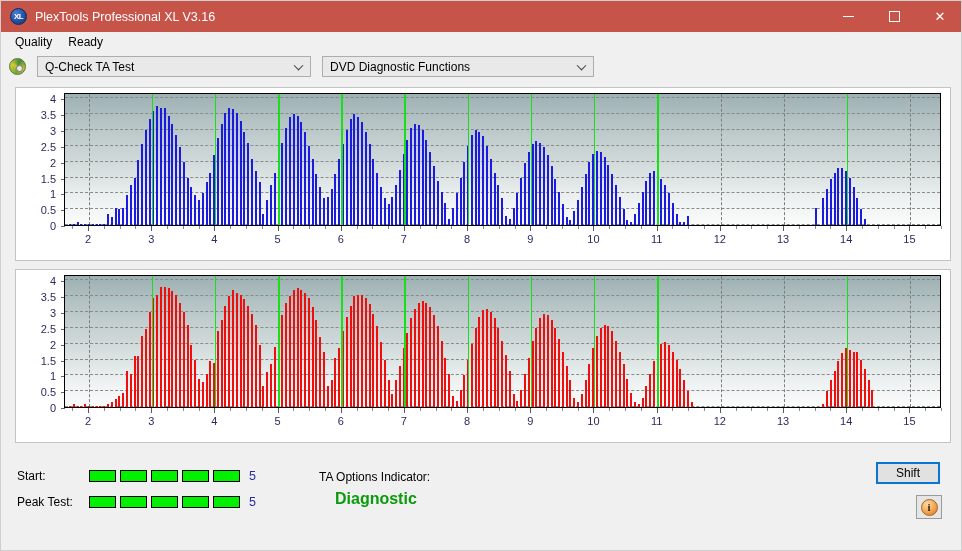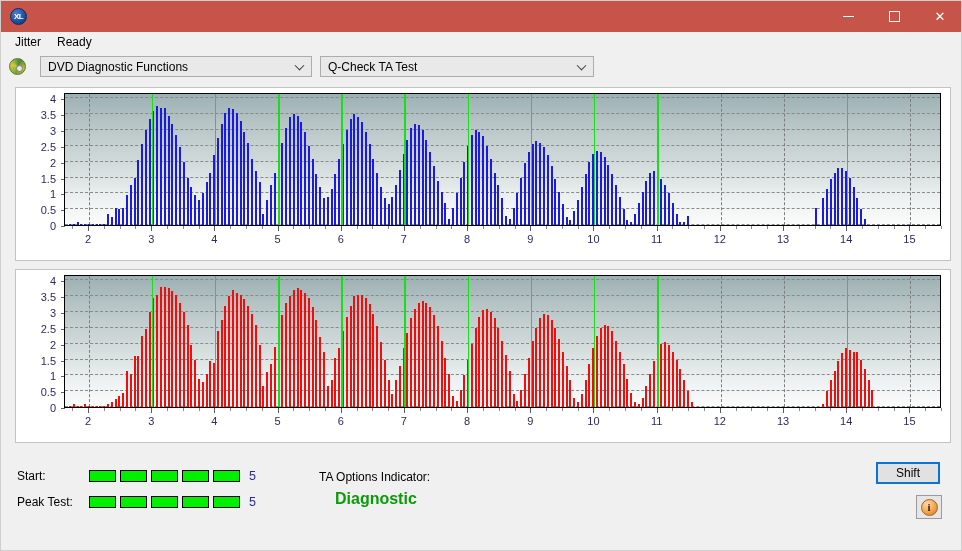--- a/index.html
+++ b/index.html
@@ -229,46 +229,47 @@
     font-size: 12px; color: #e02020; margin-left: 6px;
   }
 </style>
 </head>
 <body>
 
 <div id="app">
 
   <div id="titlebar">
     <div id="app-icon">XL</div>
+    <div id="title-text">PlexTools Professional XL V3.16</div>
     <div id="wbtn-group">
       <div class="wbtn">
         <span class="glyph-min"></span>
       </div>
       <div class="wbtn">
         <span class="glyph-max"></span>
       </div>
       <div class="wbtn">
         <span>✕</span>
       </div>
     </div>
   </div>
 
   <div id="menubar">
-    <div class="menu-item">Jitter</div>
+    <div class="menu-item">Quality</div>
     <div class="menu-item">Ready</div>
   </div>
 
   <div id="toolbar">
     <div class="drive-icon"></div>
+    <div class="combo" id="combo-test">
+      <span>Q-Check TA Test</span>
+      <span class="chev"></span>
+    </div>
     <div class="combo" id="combo-function">
       <span>DVD Diagnostic Functions</span>
-      <span class="chev"></span>
-    </div>
-    <div class="combo" id="combo-test">
-      <span>Q-Check TA Test</span>
       <span class="chev"></span>
     </div>
   </div>
 
   <div class="chart-panel" id="chart1">
     <div class="ylabels">
         <div class="ylab" style="top: 138px;">0</div>
         <div class="ytick" style="top: 138px;"></div>
         <div class="ylab" style="top: 122.167px;">0.5</div>
         <div class="ytick" style="top: 122.167px;"></div>

